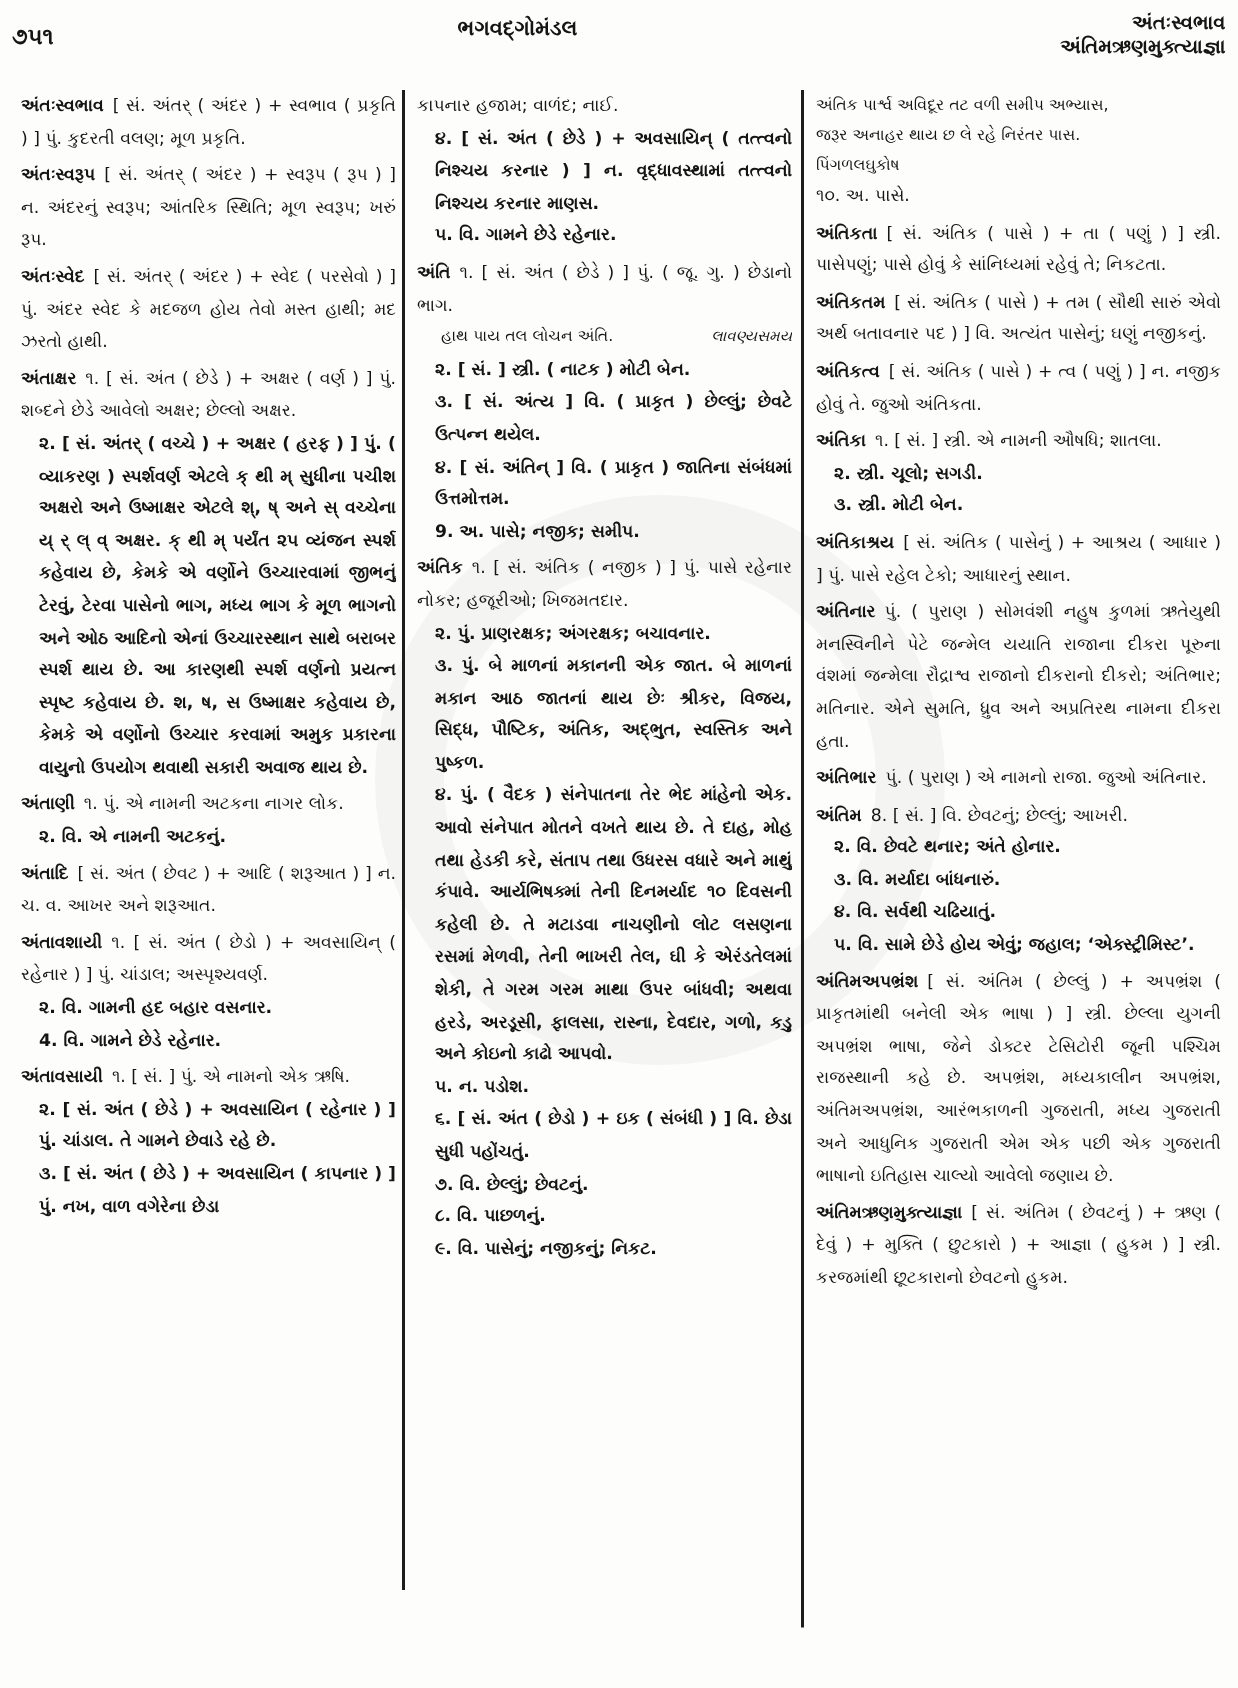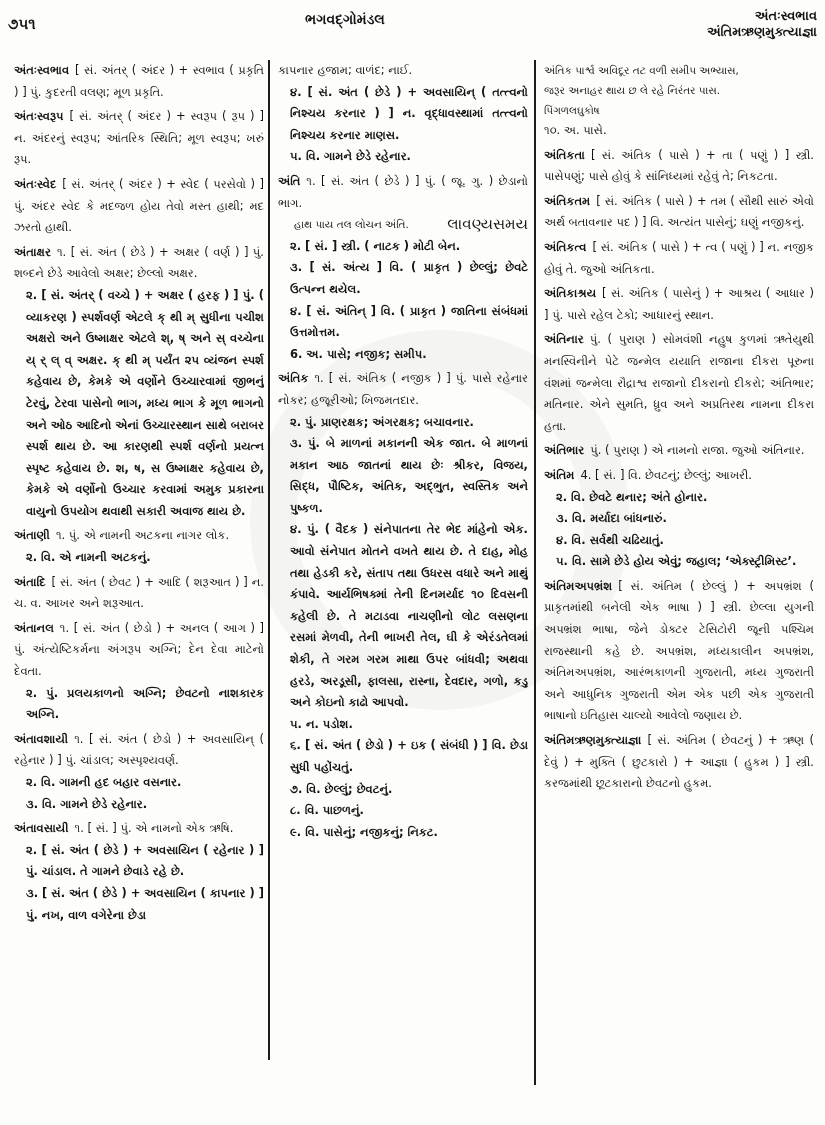--- a/index.html
+++ b/index.html
@@ -36,21 +36,21 @@
   .col-3 { left: 544px; width: 270px; }
   .divider {
     position: absolute; top: 0; width: 2px; background: #1c1c1c;
   }
   .divider-1 { left: 268px; height: 1000px; }
   .divider-2 { left: 534px; height: 1025px; }
   .entry { margin: 0 0 3px 0; }
   .headword { font-weight: bold; margin-right: 6px; }
   .sense { padding-left: 12px; margin: 0; font-weight: bold; }
   .quote { padding-left: 16px; font-size: 10.5px; }
-  .quote-src { float: right; font-size: 15px; }
+  .quote-src { float: right; font-size: 10px; font-style: italic; }
   .quote-block { font-size: 10.5px; line-height: 20px; }
   .quote-block .src { display: block; }
   .watermark {
     position: absolute; left: 250px; top: 330px; width: 380px; height: 380px;
     border-radius: 50%; border: 46px solid rgba(0,0,0,0.035);
     box-sizing: border-box; pointer-events: none;
   }
 </style>
 </head>
 <body>
@@ -85,27 +85,23 @@
       <p class="sense">૨. [ સં. અંતર્ ( વચ્ચે ) + અક્ષર ( હરફ ) ] પું. ( વ્યાકરણ ) સ્પર્શવર્ણ એટલે ક્ થી મ્ સુધીના પચીશ અક્ષરો અને ઉષ્માક્ષર એટલે શ્, ષ્ અને સ્ વચ્ચેના ય્ ર્ લ્ વ્ અક્ષર. ક્ થી મ્ પર્યંત ૨૫ વ્યંજન સ્પર્શ કહેવાય છે, કેમકે એ વર્ણોને ઉચ્ચારવામાં જીભનું ટેરવું, ટેરવા પાસેનો ભાગ, મધ્ય ભાગ કે મૂળ ભાગનો અને ઓઠ આદિનો એનાં ઉચ્ચારસ્થાન સાથે બરાબર સ્પર્શ થાય છે. આ કારણથી સ્પર્શ વર્ણનો પ્રયત્ન સ્પૃષ્ટ કહેવાય છે. શ, ષ, સ ઉષ્માક્ષર કહેવાય છે, કેમકે એ વર્ણોનો ઉચ્ચાર કરવામાં અમુક પ્રકારના વાયુનો ઉપયોગ થવાથી સકારી અવાજ થાય છે.</p>
     </div>
     <div class="entry">
       <span class="headword">અંતાણી</span><span>૧. પું. એ નામની અટકના નાગર લોક.</span>
       <p class="sense">૨. વિ. એ નામની અટકનું.</p>
     </div>
     <div class="entry">
       <span class="headword">અંતાદિ</span><span>[ સં. અંત ( છેવટ ) + આદિ ( શરૂઆત ) ] ન. ચ. વ. આખર અને શરૂઆત.</span>
     </div>
     <div class="entry">
-      <span class="headword">અંતાનલ</span><span>૧. [ સં. અંત ( છેડો ) + અનલ ( આગ ) ] પું. અંત્યેષ્ટિકર્મના અંગરૂપ અગ્નિ; દેન દેવા માટેનો દેવતા.</span>
-      <p class="sense">૨. પું. પ્રલયકાળનો અગ્નિ; છેવટનો નાશકારક અગ્નિ.</p>
-    </div>
-    <div class="entry">
       <span class="headword">અંતાવશાયી</span><span>૧. [ સં. અંત ( છેડો ) + અવસાયિન્ ( રહેનાર ) ] પું. ચાંડાલ; અસ્પૃશ્યવર્ણ.</span>
       <p class="sense">૨. વિ. ગામની હદ બહાર વસનાર.</p>
-      <p class="sense">૩. વિ. ગામને છેડે રહેનાર.</p>
+      <p class="sense">4. વિ. ગામને છેડે રહેનાર.</p>
     </div>
     <div class="entry">
       <span class="headword">અંતાવસાયી</span><span>૧. [ સં. ] પું. એ નામનો એક ઋષિ.</span>
       <p class="sense">૨. [ સં. અંત ( છેડે ) + અવસાયિન ( રહેનાર ) ] પું. ચાંડાલ. તે ગામને છેવાડે રહે છે.</p>
       <p class="sense">૩. [ સં. અંત ( છેડે ) + અવસાયિન ( કાપનાર ) ] પું. નખ, વાળ વગેરેના છેડા</p>
     </div>
   </div>
 
   <div class="col col-2">
     <div class="entry">
@@ -115,21 +111,21 @@
     </div>
     <div class="entry">
       <span class="headword">અંતિ</span><span>૧. [ સં. અંત ( છેડે ) ] પું. ( જૂ. ગુ. ) છેડાનો ભાગ.</span>
       <div class="quote">
         <span>હાથ પાય તલ લોચન અંતિ.</span>
         <span class="quote-src">લાવણ્યસમય</span>
       </div>
       <p class="sense">૨. [ સં. ] સ્ત્રી. ( નાટક ) મોટી બેન.</p>
       <p class="sense">૩. [ સં. અંત્ય ] વિ. ( પ્રાકૃત ) છેલ્લું; છેવટે ઉત્પન્ન થયેલ.</p>
       <p class="sense">૪. [ સં. અંતિન્ ] વિ. ( પ્રાકૃત ) જાતિના સંબંધમાં ઉત્તમોત્તમ.</p>
-      <p class="sense">6. અ. પાસે; નજીક; સમીપ.</p>
+      <p class="sense">9. અ. પાસે; નજીક; સમીપ.</p>
     </div>
     <div class="entry">
       <span class="headword">અંતિક</span><span>૧. [ સં. અંતિક ( નજીક ) ] પું. પાસે રહેનાર નોકર; હજૂરીઓ; ખિજમતદાર.</span>
       <p class="sense">૨. પું. પ્રાણરક્ષક; અંગરક્ષક; બચાવનાર.</p>
       <p class="sense">૩. પું. બે માળનાં મકાનની એક જાત. બે માળનાં મકાન આઠ જાતનાં થાય છેઃ શ્રીકર, વિજય, સિદ્ધ, પૌષ્ટિક, અંતિક, અદ્ભુત, સ્વસ્તિક અને પુષ્કળ.</p>
       <p class="sense">૪. પું. ( વૈદક ) સંનેપાતના તેર ભેદ માંહેનો એક. આવો સંનેપાત મોતને વખતે થાય છે. તે દાહ, મોહ તથા હેડકી કરે, સંતાપ તથા ઉધરસ વધારે અને માથું કંપાવે. આર્યભિષક્માં તેની દિનમર્યાદ ૧૦ દિવસની કહેલી છે. તે મટાડવા નાચણીનો લોટ લસણના રસમાં મેળવી, તેની ભાખરી તેલ, ઘી કે એરંડતેલમાં શેકી, તે ગરમ ગરમ માથા ઉપર બાંધવી; અથવા હરડે, અરડૂસી, ફાલસા, રાસ્ના, દેવદાર, ગળો, કડુ અને કોઇનો કાઢો આપવો.</p>
       <p class="sense">૫. ન. પડોશ.</p>
       <p class="sense">૬. [ સં. અંત ( છેડો ) + ઇક ( સંબંધી ) ] વિ. છેડા સુધી પહોંચતું.</p>
       <p class="sense">૭. વિ. છેલ્લું; છેવટનું.</p>
       <p class="sense">૮. વિ. પાછળનું.</p>
@@ -149,30 +145,35 @@
     <div class="entry">
       <span class="headword">અંતિકતા</span><span>[ સં. અંતિક ( પાસે ) + તા ( પણું ) ] સ્ત્રી. પાસેપણું; પાસે હોવું કે સાંનિધ્યમાં રહેવું તે; નિકટતા.</span>
     </div>
     <div class="entry">
       <span class="headword">અંતિકતમ</span><span>[ સં. અંતિક ( પાસે ) + તમ ( સૌથી સારું એવો અર્થ બતાવનાર પદ ) ] વિ. અત્યંત પાસેનું; ઘણું નજીકનું.</span>
     </div>
     <div class="entry">
       <span class="headword">અંતિકત્વ</span><span>[ સં. અંતિક ( પાસે ) + ત્વ ( પણું ) ] ન. નજીક હોવું તે. જુઓ અંતિકતા.</span>
     </div>
     <div class="entry">
+      <span class="headword">અંતિકા</span><span>૧. [ સં. ] સ્ત્રી. એ નામની ઔષધિ; શાતલા.</span>
+      <p class="sense">૨. સ્ત્રી. ચૂલો; સગડી.</p>
+      <p class="sense">૩. સ્ત્રી. મોટી બેન.</p>
+    </div>
+    <div class="entry">
       <span class="headword">અંતિકાશ્રય</span><span>[ સં. અંતિક ( પાસેનું ) + આશ્રય ( આધાર ) ] પું. પાસે રહેલ ટેકો; આધારનું સ્થાન.</span>
     </div>
     <div class="entry">
       <span class="headword">અંતિનાર</span><span>પું. ( પુરાણ ) સોમવંશી નહુષ કુળમાં ઋતેયુથી મનસ્વિનીને પેટે જન્મેલ યયાતિ રાજાના દીકરા પૂરુના વંશમાં જન્મેલા રૌદ્રાશ્વ રાજાનો દીકરાનો દીકરો; અંતિભાર; મતિનાર. એને સુમતિ, ધ્રુવ અને અપ્રતિરથ નામના દીકરા હતા.</span>
     </div>
     <div class="entry">
       <span class="headword">અંતિભાર</span><span>પું. ( પુરાણ ) એ નામનો રાજા. જુઓ અંતિનાર.</span>
     </div>
     <div class="entry">
-      <span class="headword">અંતિમ</span><span>4. [ સં. ] વિ. છેવટનું; છેલ્લું; આખરી.</span>
+      <span class="headword">અંતિમ</span><span>8. [ સં. ] વિ. છેવટનું; છેલ્લું; આખરી.</span>
       <p class="sense">૨. વિ. છેવટે થનાર; અંતે હોનાર.</p>
       <p class="sense">૩. વિ. મર્યાદા બાંધનારું.</p>
       <p class="sense">૪. વિ. સર્વથી ચઢિયાતું.</p>
       <p class="sense">૫. વિ. સામે છેડે હોય એવું; જહાલ; ‘એક્સ્ટ્રીમિસ્ટ’.</p>
     </div>
     <div class="entry">
       <span class="headword">અંતિમઅપભ્રંશ</span><span>[ સં. અંતિમ ( છેલ્લું ) + અપભ્રંશ ( પ્રાકૃતમાંથી બનેલી એક ભાષા ) ] સ્ત્રી. છેલ્લા યુગની અપભ્રંશ ભાષા, જેને ડોક્ટર ટેસિટોરી જૂની પશ્ચિમ રાજસ્થાની કહે છે. અપભ્રંશ, મધ્યકાલીન અપભ્રંશ, અંતિમઅપભ્રંશ, આરંભકાળની ગુજરાતી, મધ્ય ગુજરાતી અને આધુનિક ગુજરાતી એમ એક પછી એક ગુજરાતી ભાષાનો ઇતિહાસ ચાલ્યો આવેલો જણાય છે.</span>
     </div>
     <div class="entry">
       <span class="headword">અંતિમઋણમુક્ત્યાજ્ઞા</span><span>[ સં. અંતિમ ( છેવટનું ) + ઋણ ( દેવું ) + મુક્તિ ( છુટકારો ) + આજ્ઞા ( હુકમ ) ] સ્ત્રી. કરજમાંથી છૂટકારાનો છેવટનો હુકમ.</span>

